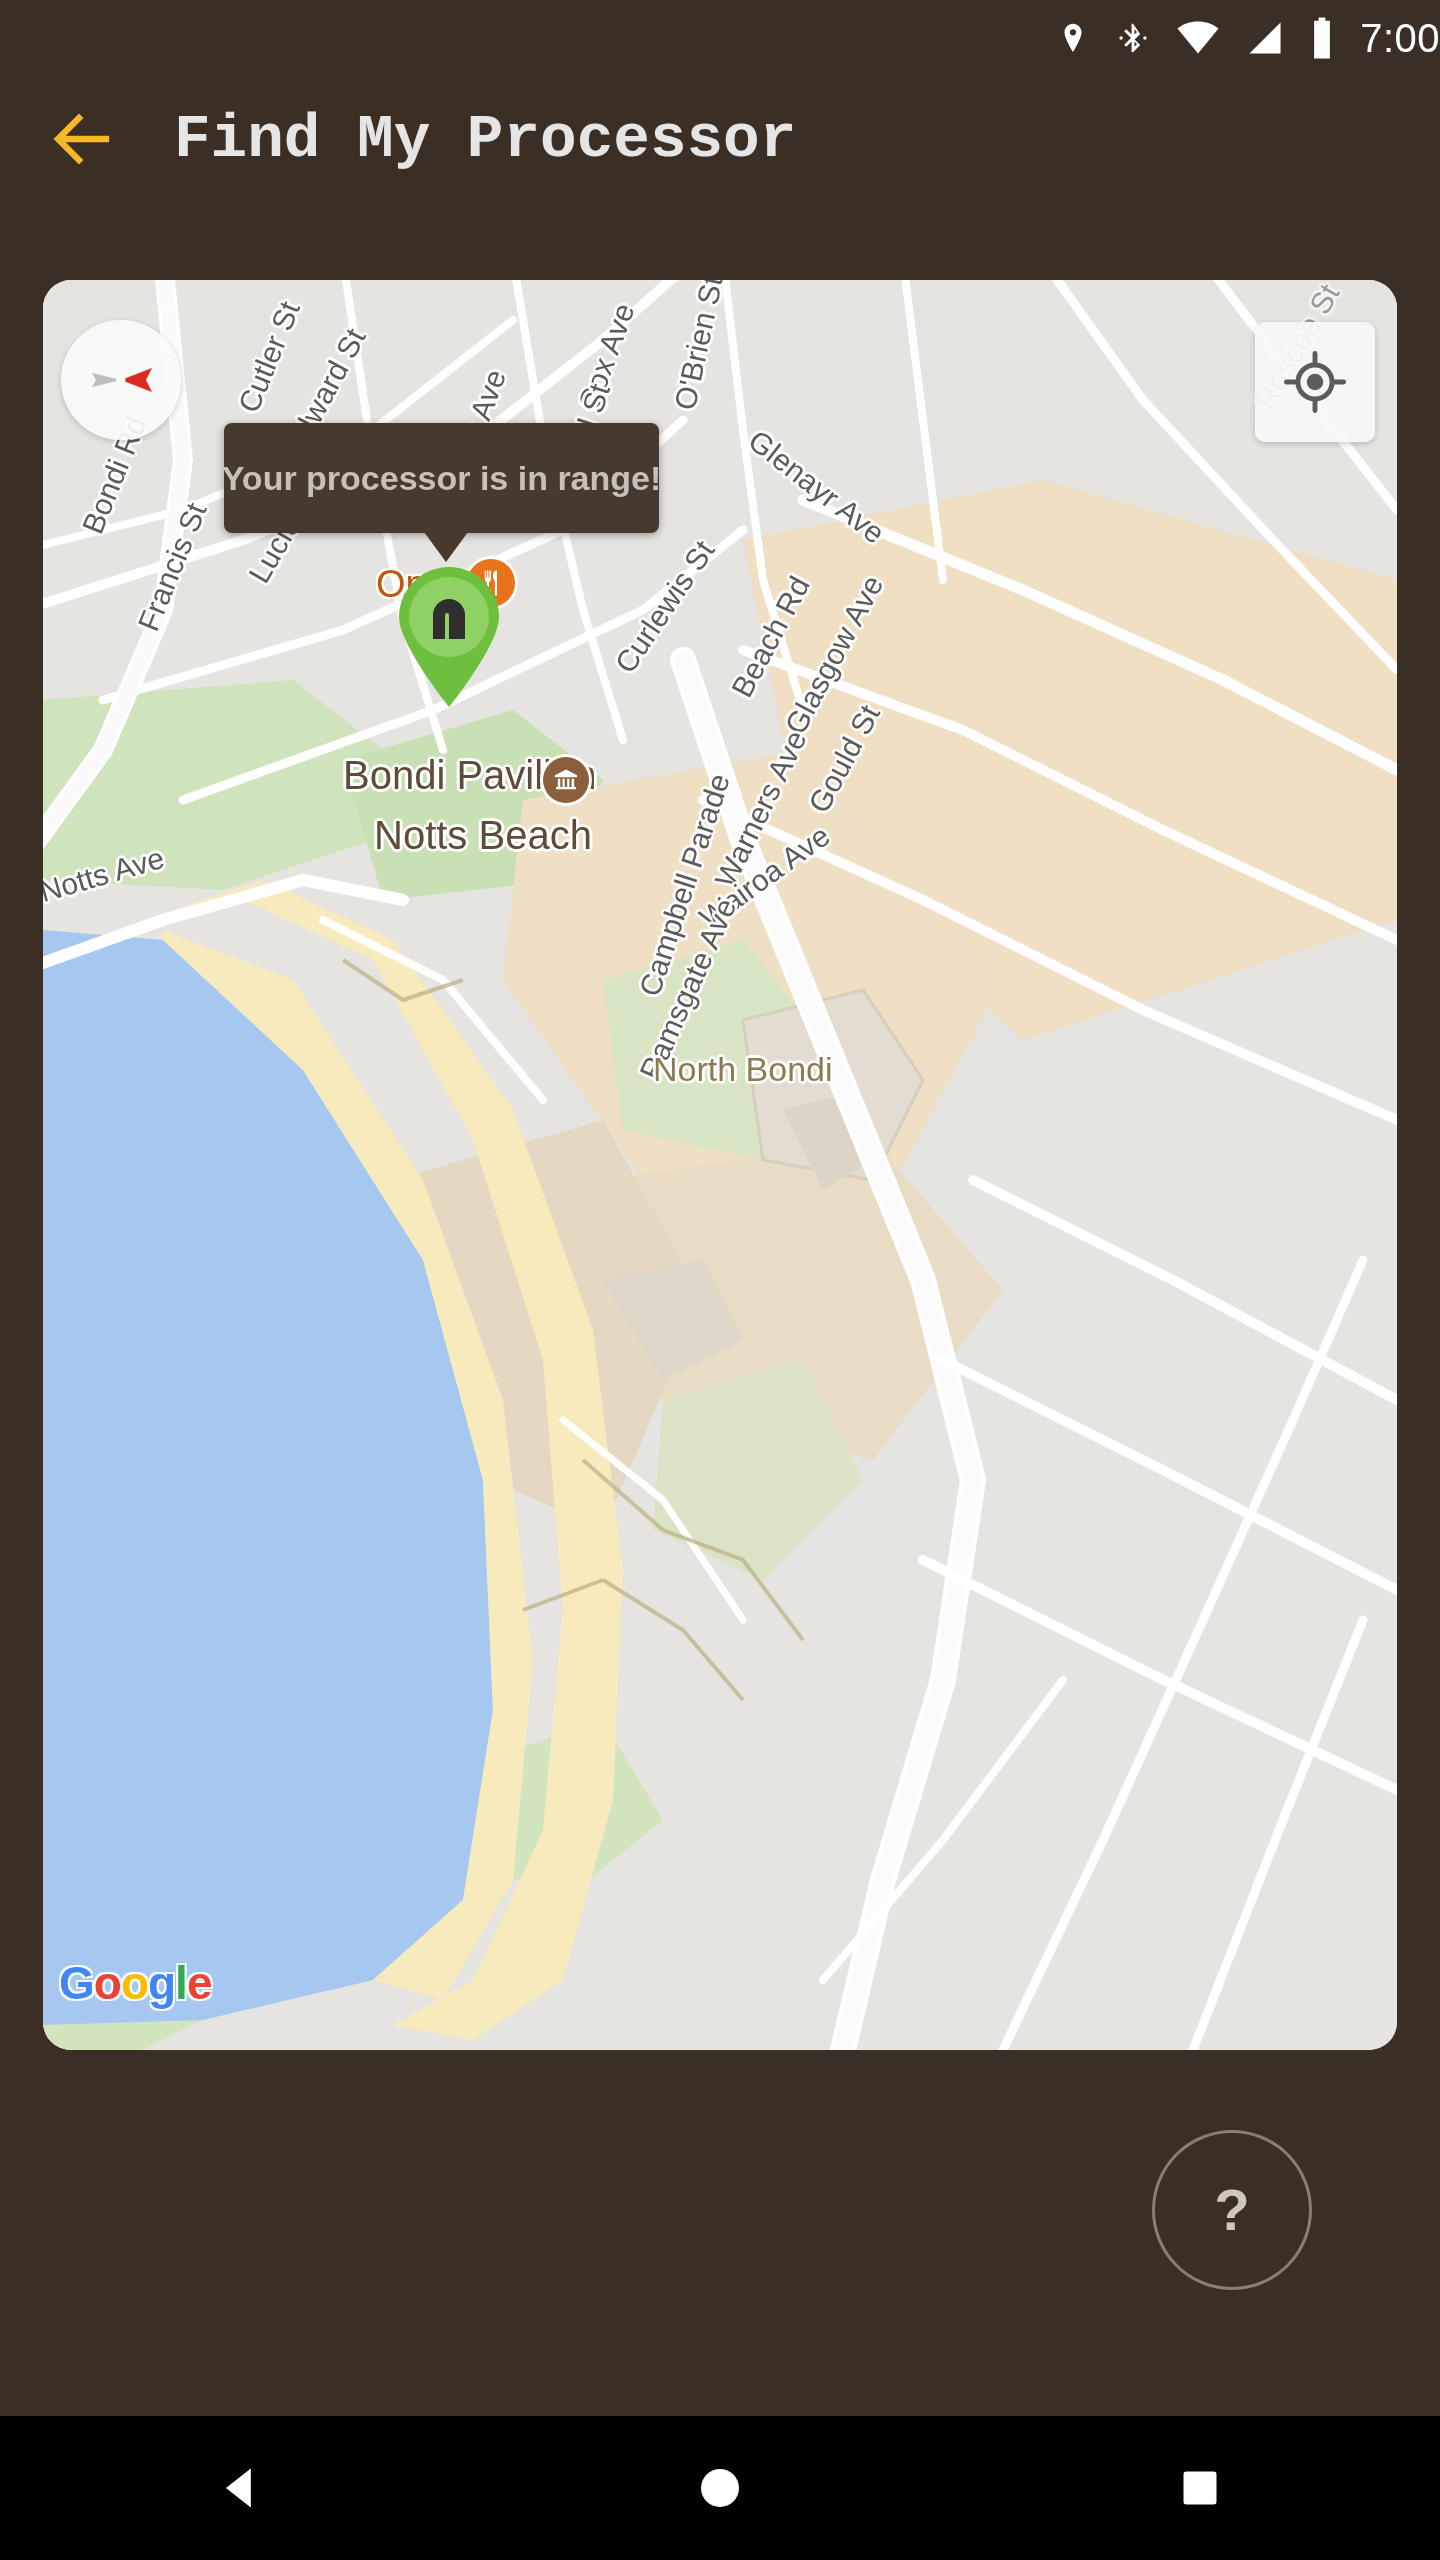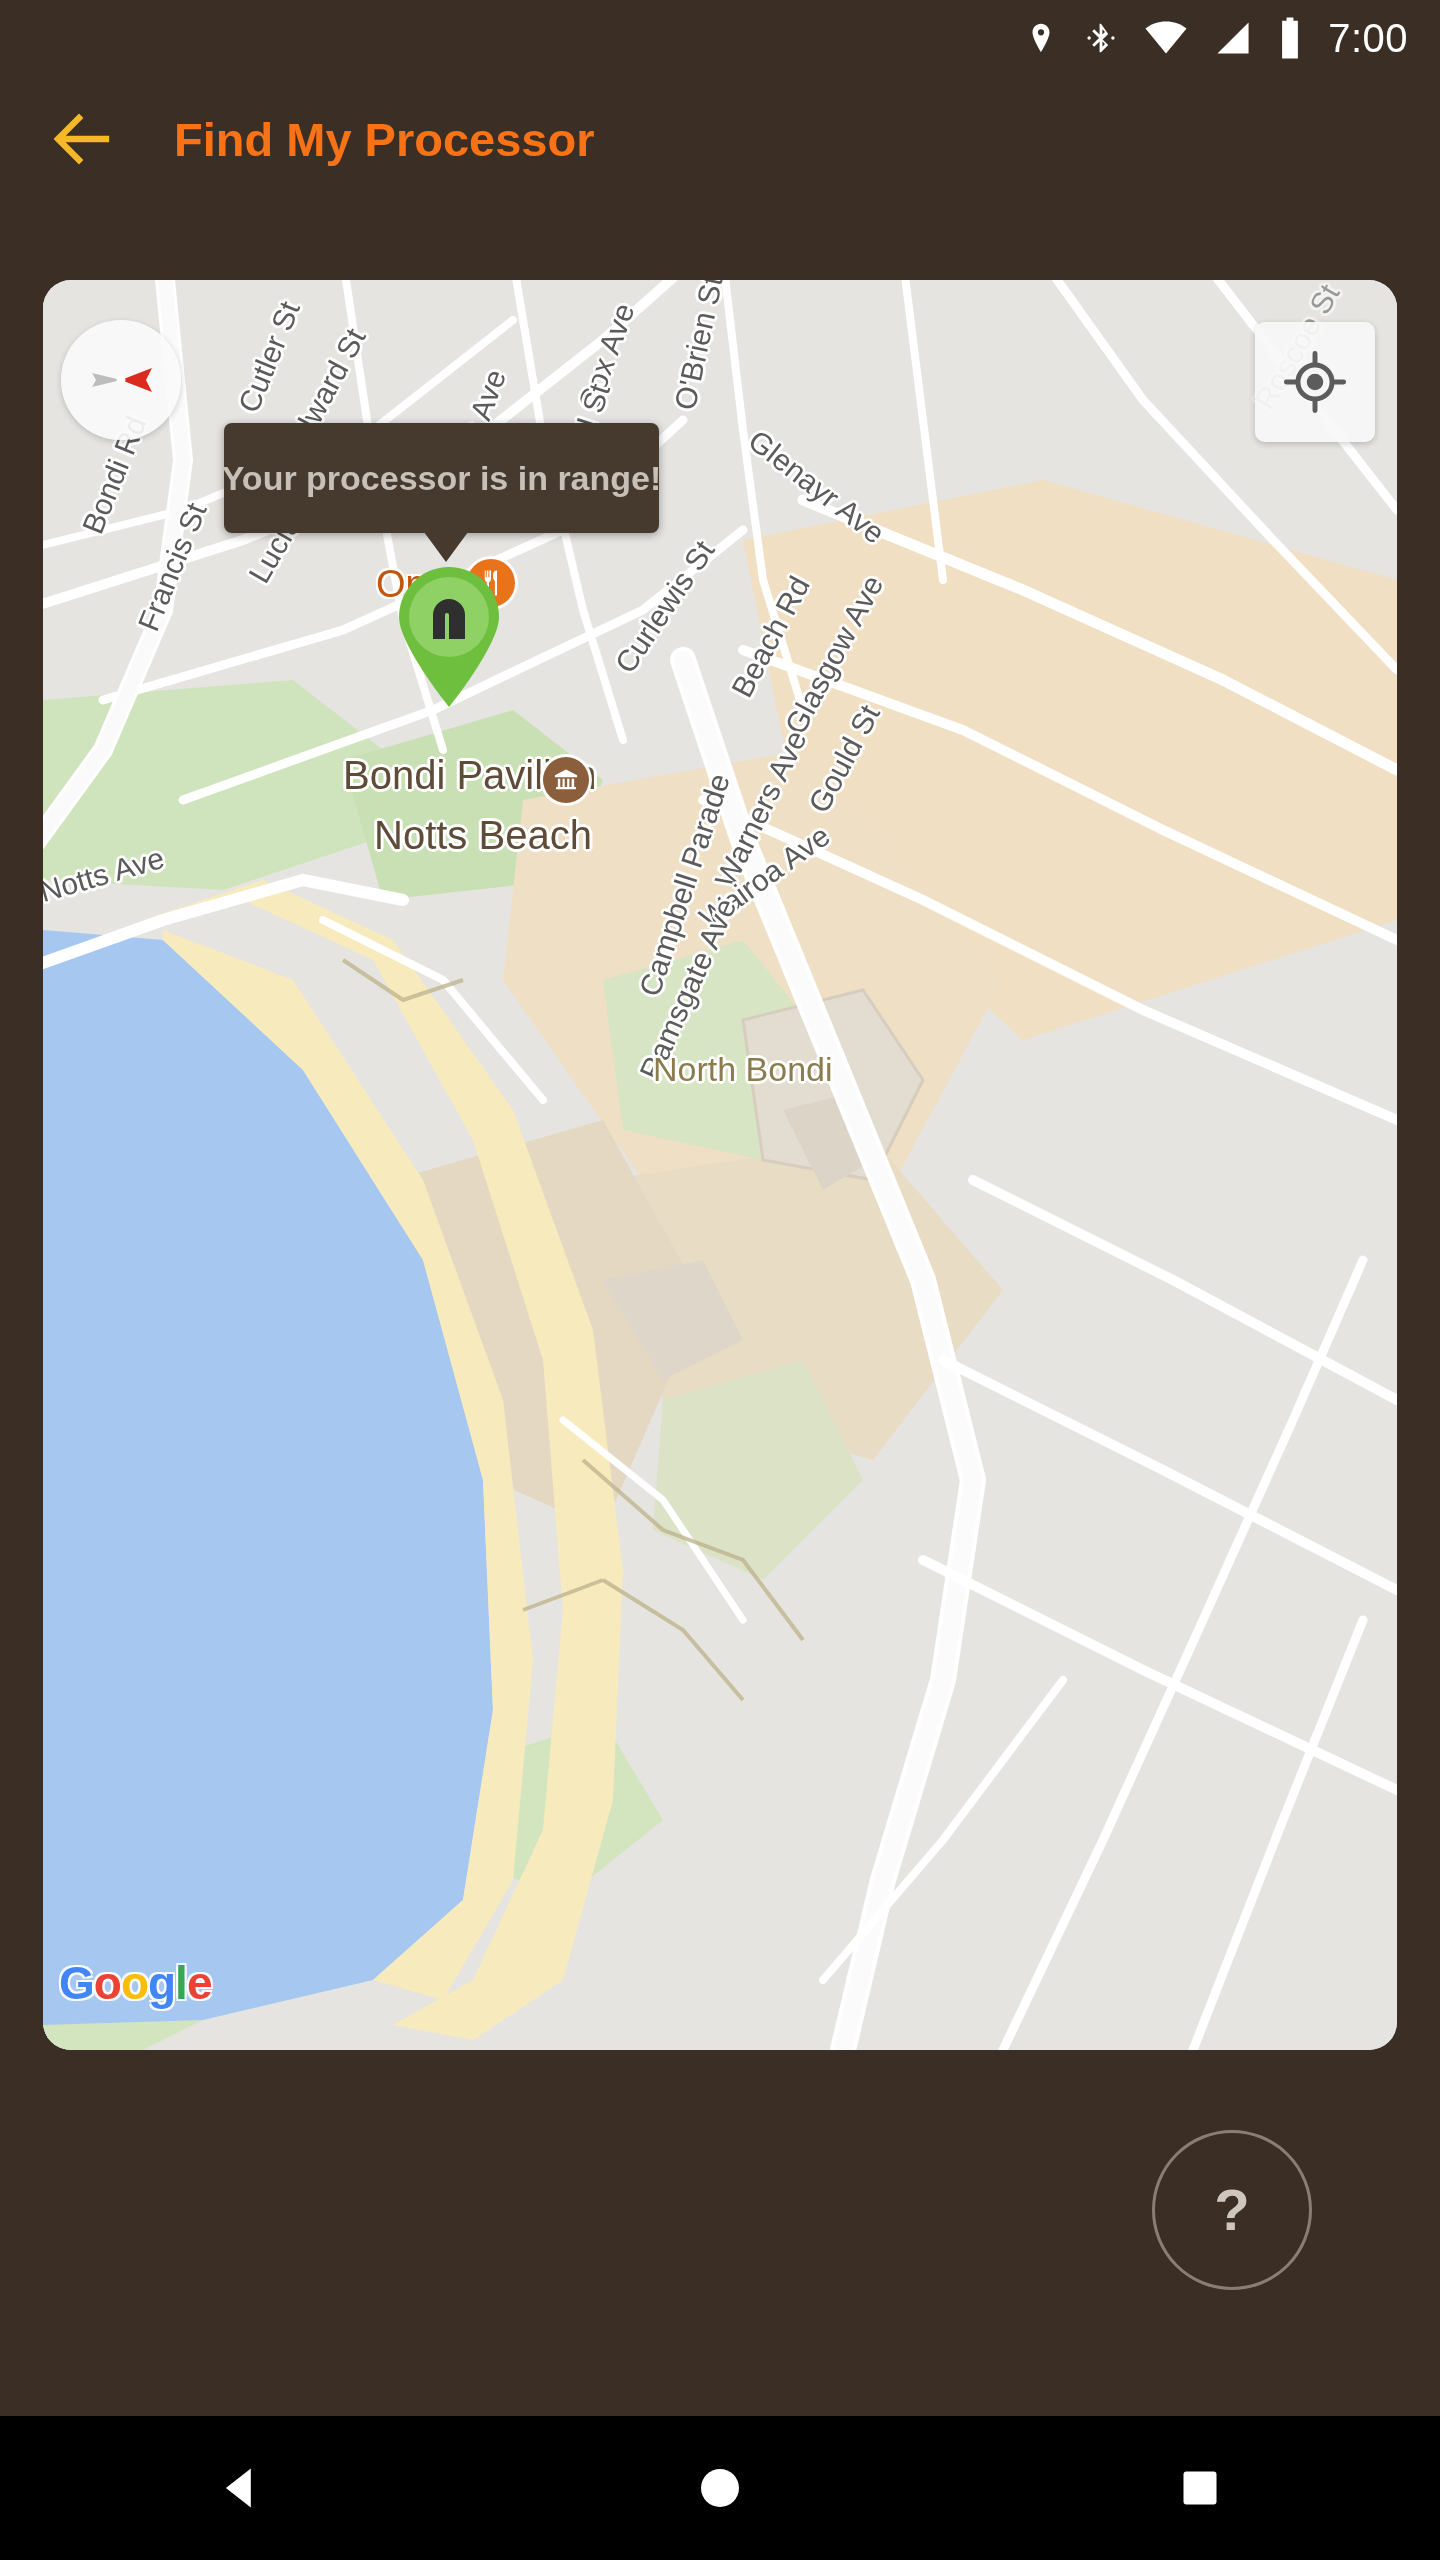--- a/index.html
+++ b/index.html
@@ -22,21 +22,20 @@
   }
 
   
   #status-bar {
     position: absolute;
     left: 0; top: 0;
     width: 1440px; height: 76px;
     display: flex;
     align-items: center;
     justify-content: flex-end;
-    padding-right: 32px;
     box-sizing: border-box;
   }
   .sb-icon { margin-left: 26px; display: block; }
   #status-clock {
     margin-left: 26px;
     color: #FFFFFF;
     font-size: 40px;
     font-weight: 400;
     letter-spacing: 0.5px;
     line-height: 1;
@@ -52,25 +51,26 @@
   }
   #back-button {
     width: 112px; height: 112px;
     margin-left: 26px;
     display: flex;
     align-items: center;
     justify-content: center;
     cursor: pointer;
   }
   #app-bar-title {
-    color: #f97316;
-    font-size: 47px;
+    color: #e5e5e5;
+    font-size: 61px;
     font-weight: bold;
     margin-left: 36px;
     white-space: nowrap;
+    font-family: Liberation Mono, monospace;
   }
 
   
   #map-card {
     position: absolute;
     left: 43px; top: 280px;
     width: 1354px; height: 1770px;
     border-radius: 28px;
     overflow: hidden;
     background: #E4E3E0;

